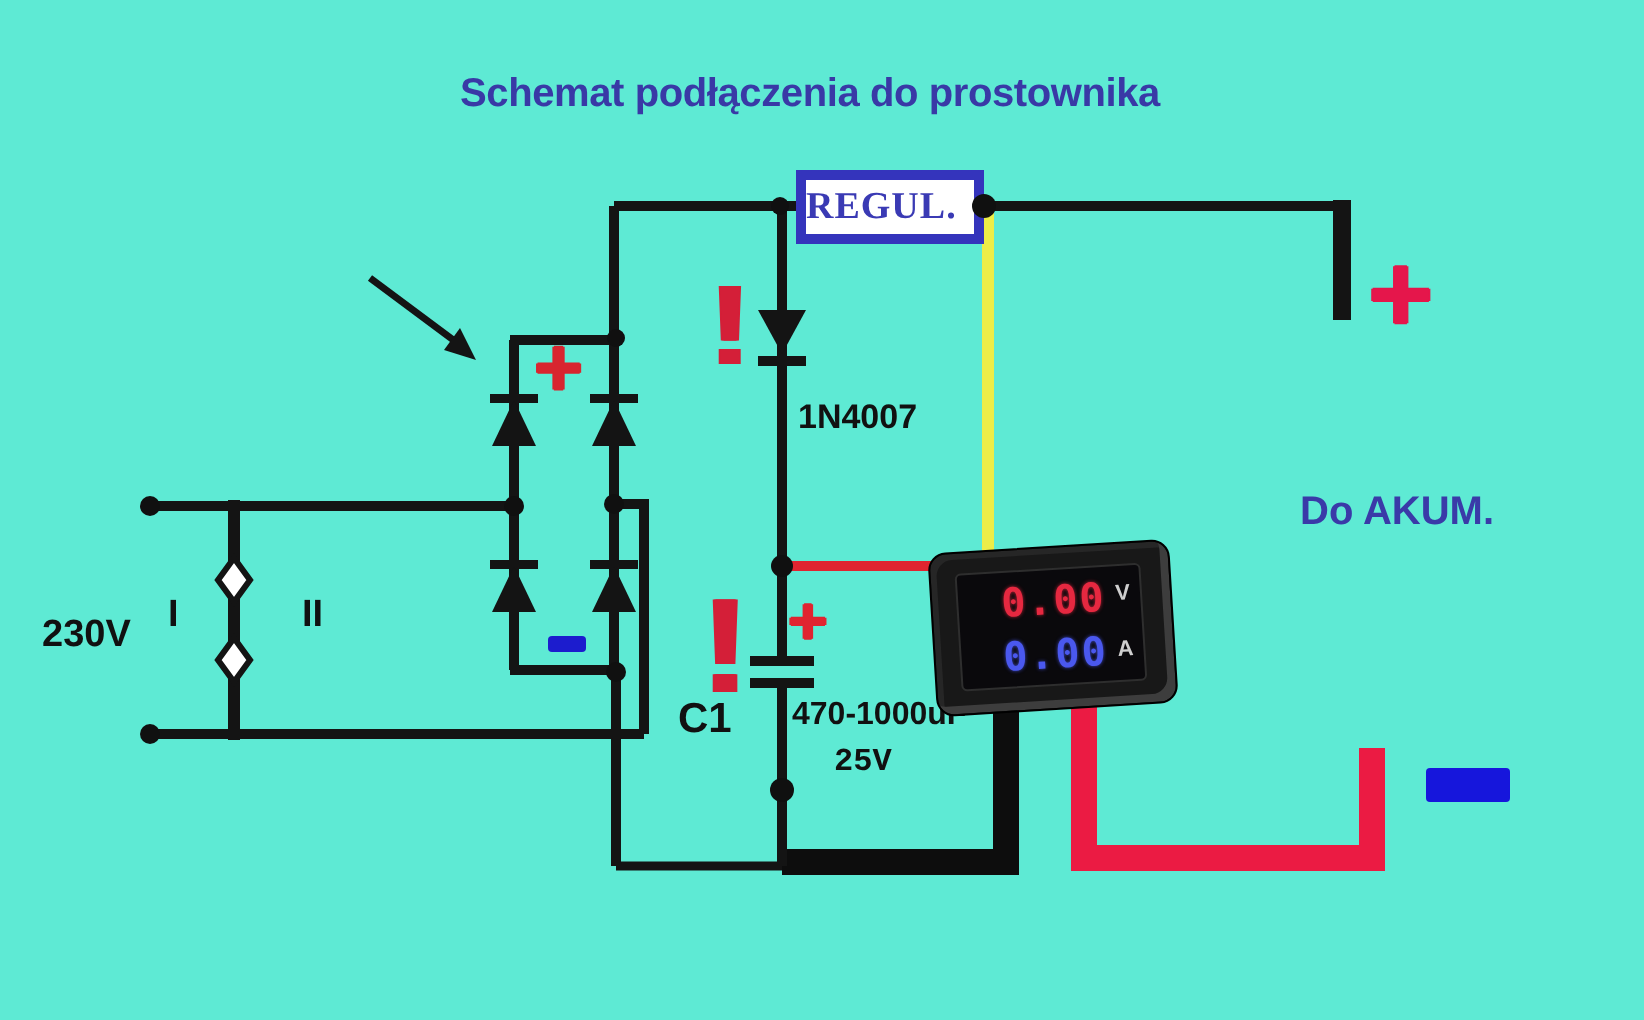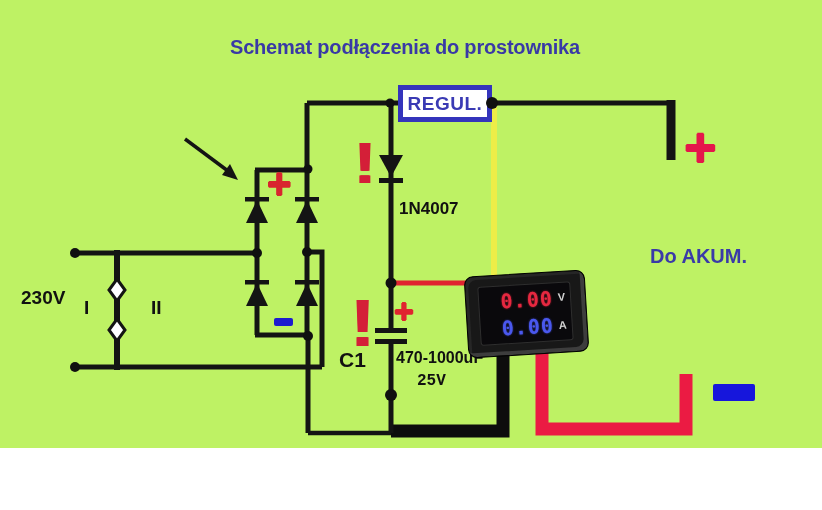--- a/index.html
+++ b/index.html
@@ -1,25 +1,25 @@
 <!DOCTYPE html>
 <html><head>
 <meta charset="utf-8">
 <style>
   html,body{margin:0;padding:0;background:#fff;}
-  #stage{position:relative;width:822px;height:448px;background:#bef264;overflow:hidden;
+  #stage{position:relative;width:822px;height:510px;background:#5eead4;overflow:hidden;
          font-family:"Liberation Sans",sans-serif;}
   #wires{position:absolute;left:0;top:0;}
   .abs{position:absolute;}
   .lbl{position:absolute;color:#111;font-weight:bold;white-space:nowrap;line-height:1;}
   .blue-t{color:#3939A6;}
   .title{left:170px;top:37px;width:470px;text-align:center;font-size:20px;letter-spacing:-0.2px;}
   .regul-box{left:398px;top:85px;width:94px;height:37px;box-sizing:border-box;
-             border:5px solid #3434BC;background:#fff;display:flex;align-items:center;justify-content:center;
-             font-size:19px;font-weight:bold;color:#3A3AB4;letter-spacing:0.5px;}
+             border:5px solid #3434BC;background:#fff;display:flex;align-items:center;justify-content:flex-start;
+             font-size:19px;font-weight:bold;color:#3A3AB4;letter-spacing:0.5px;font-family:Liberation Serif, serif;}
   .dot-html{position:absolute;width:12px;height:12px;border-radius:50%;background:#101010;}
   .plus{position:absolute;font-weight:900;line-height:1;
         text-shadow:0.7px 0 currentColor,-0.7px 0 currentColor,0 0.7px currentColor,0 -0.7px currentColor;}
   .excl{position:absolute;font-weight:900;color:#D41F38;line-height:1;
         text-shadow:0.6px 0 currentColor,-0.6px 0 currentColor;}
   .minus-bar{position:absolute;background:#1C1CCE;border-radius:2px;}
   
   .meter{position:absolute;left:466px;top:273px;width:119px;height:80px;
          background:#181818;border:1px solid #000;border-radius:9px;
          box-shadow:inset -4px -4px 0 #3d3d3d, inset 3px 3px 0 #262626;
@@ -118,21 +118,21 @@
     </g>
   </svg>
 
   <div class="lbl blue-t title">Schemat podłączenia do prostownika</div>
 
   <div class="abs regul-box">
     <span>REGUL.</span>
   </div>
   <div class="dot-html" style="left:486px;top:97px;"></div>
 
-  <div class="lbl" style="left:21px;top:288px;font-size:19px;">230V</div>
+  <div class="lbl" style="left:21px;top:308px;font-size:19px;">230V</div>
   <div class="lbl" style="left:84px;top:298px;font-size:19px;">I</div>
   <div class="lbl" style="left:129px;top:298px;font-size:19px;margin-left:22px;">II</div>
 
   <div class="plus" style="left:267px;top:163px;font-size:42px;color:#D8252F;">+</div>
   <div class="minus-bar" style="left:274px;top:318px;width:19px;height:8px;"></div>
 
   <div class="excl" style="left:356px;top:136px;font-size:54px;transform:scale(1.25,1.05);">!</div>
   <div class="excl" style="left:352px;top:291px;font-size:64px;transform:scale(1.2,1.05);">!</div>
 
   <div class="lbl" style="left:399px;top:200px;font-size:17px;">1N4007</div>

